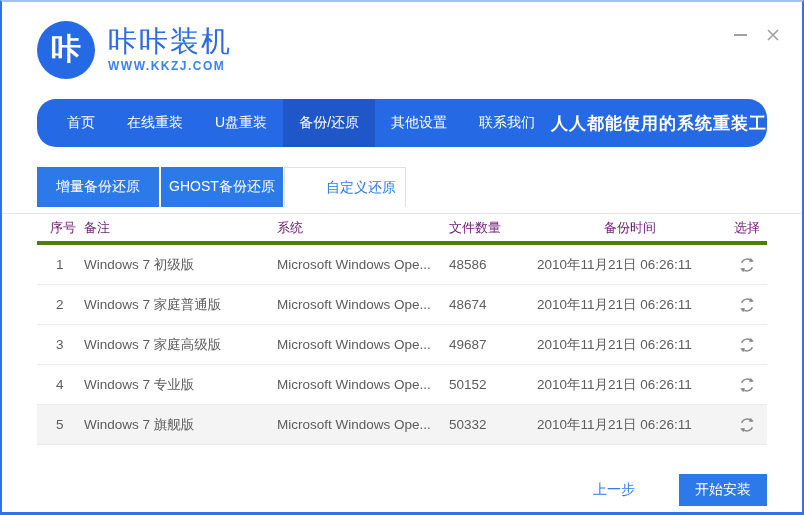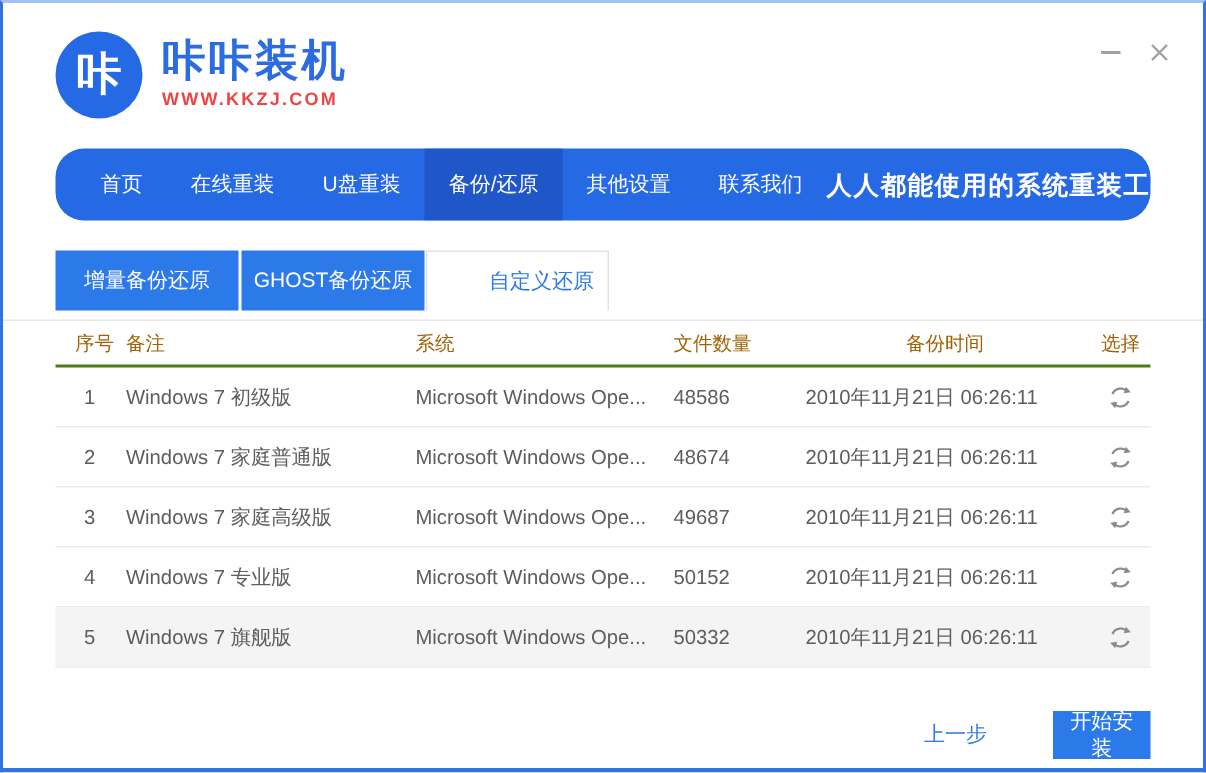--- a/index.html
+++ b/index.html
@@ -15,22 +15,22 @@
   }
 
   
   .titlebar { height:95px; display:flex; align-items:center; padding:0 35px; position:relative; }
   .logo-circle {
     width:58px; height:58px; border-radius:50%; background:var(--primary,#2569e4);
     color:#fff; display:flex; align-items:center; justify-content:center;
     font-size:30px; font-weight:bold; flex:0 0 auto;
   }
   .brand-text { margin-left:13px; }
-  .brand-title { color:#2b6ce2; font-size:29px; font-weight:bold; letter-spacing:2px; line-height:1.05; }
-  .brand-url { color:#ef4444; font-size:12px; font-weight:bold; letter-spacing:1.5px; margin-top:3px; }
+  .brand-title { color:#2b6ce2; font-size:29px; font-weight:normal; letter-spacing:2px; line-height:1.05; }
+  .brand-url { color:#3b82f6; font-size:12px; font-weight:bold; letter-spacing:1.5px; margin-top:3px; }
   .win-controls { position:absolute; right:20px; top:24px; display:flex; gap:15px; align-items:center; }
   .win-btn { width:18px; height:18px; display:flex; align-items:center; justify-content:center; cursor:default; }
   .min-bar { width:13px; height:2px; background:#a0a0a0; }
 
   
   .navbar {
     margin:2px 35px 0; height:48px; background:var(--primary,#2569e4);
     border-radius:19px; display:flex; align-items:stretch; overflow:hidden; padding-left:14px;
   }
   .nav-item {
@@ -54,33 +54,33 @@
     border:1px solid #e2e2e2; border-bottom:none; margin-left:1px;padding-left:32px;
   }
   .tab-underline { height:1px; background:#e6e6e6; margin-top:6px; }
 
   
   .table { margin:0 35px; }
   .thead, .trow {
     display:grid; grid-template-columns:34px 193px 172px 88px 186px 48px;
     padding-left:13px; align-items:center;
   }
-  .thead { height:31px; color:#a16207; font-size:13px; border-bottom:2px solid #4d7c0f; }
+  .thead { height:31px; color:#701a75; font-size:13px; border-bottom:4px solid #4d7c0f; }
   .trow  { height:40px; color:#5d5d5d; font-size:13.5px; border-bottom:1px solid #ececec; }
   .trow.highlight { background:var(--row-highlight,#f4f4f4); }
   .cell-no { padding-left:6px; }
   .cell-time-h { text-align:center; }
   .cell-select { display:flex; justify-content:center; }
   .sync-btn { width:20px; height:20px; display:flex; align-items:center; justify-content:center; cursor:pointer; }
 
   
   .footer { display:flex; justify-content:flex-end; align-items:center; margin:29px 35px 0; gap:44px; }
   .back-link { color:var(--link,#2d7ae8); font-size:14px; cursor:pointer; }
   .install-btn {
-    width:65px; height:32px; background:var(--tab-blue,#2c79ea); color:#fff; font-size:14px;
+    width:88px; height:32px; background:var(--tab-blue,#2c79ea); color:#fff; font-size:14px;
     display:flex; align-items:center; justify-content:center; cursor:pointer; border:none;
   }
 </style>
 </head>
 <body>
 
 <div class="window">
 
   <div class="titlebar">
     <div class="logo-circle">

